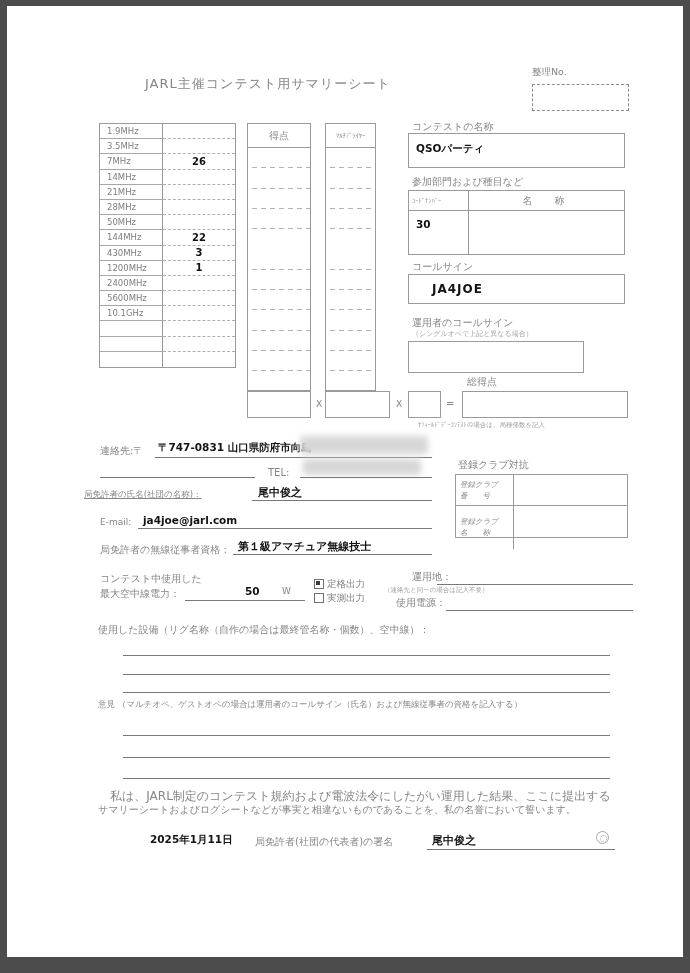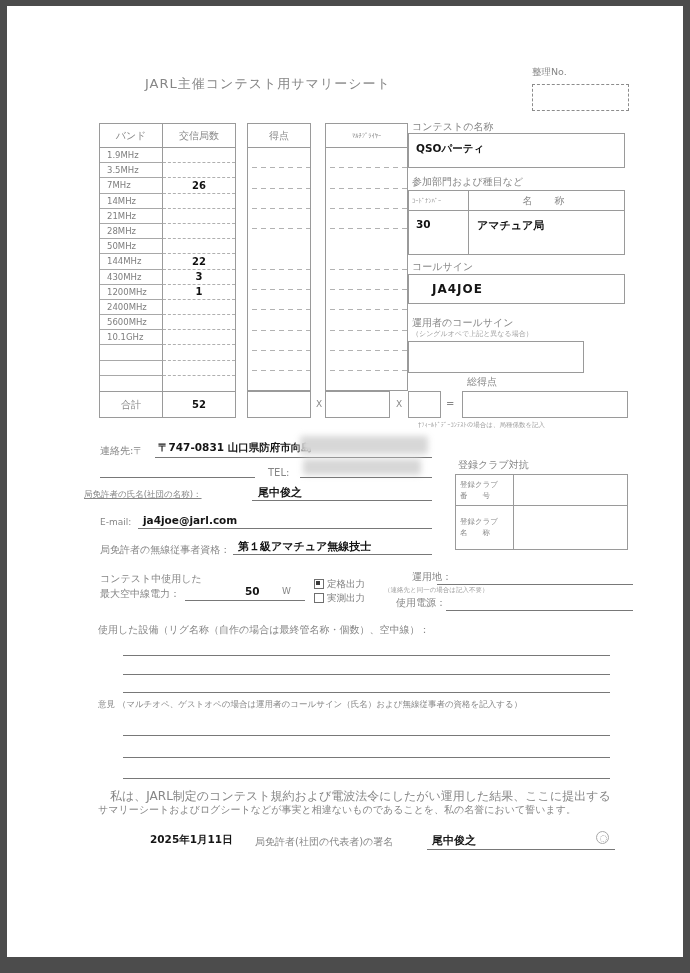--- a/index.html
+++ b/index.html
@@ -80,21 +80,21 @@
   .cat-table { position:absolute; left:408px; top:190px; width:217px; height:65px;
     border:1px solid #9a9a9a; }
   .cat-header { display:flex; height:20px; border-bottom:1px solid #9a9a9a; }
   .cat-code-h { width:60px; border-right:1px solid #9a9a9a; font-size:6.5px; color:#9a9a9a;
     display:flex; align-items:center; padding-left:3px; }
   .cat-name-h { flex:1; font-size:10px; color:#8a8a8a; display:flex; align-items:center; justify-content:center; letter-spacing:6px; }
   .cat-row { display:flex; height:43px; }
   .cat-code { width:60px; border-right:1px solid #9a9a9a; font-size:10.5px; color:#111; font-weight:600; padding:7px 0 0 7px; }
   .cat-name { flex:1; font-size:11px; color:#111; font-weight:600; padding:7px 0 0 8px; }
   
-  .club-table { position:absolute; left:455px; top:474px; width:173px; height:76px; border:1px solid #9a9a9a; }
+  .club-table { position:absolute; left:455px; top:474px; width:173px; height:64px; border:1px solid #9a9a9a;font-style:italic; }
   .club-row { display:flex; }
   .club-row1 { height:31px; border-bottom:1px solid #9a9a9a; }
   .club-row2 { height:43px; }
   .club-lab { width:58px; border-right:1px solid #9a9a9a; font-size:7.5px; color:#8a8a8a;
     padding:4px 0 0 4px; line-height:1.5; }
   .club-val { flex:1; }
   
   .cb { position:absolute; width:10px; height:10px; border:1px solid #6f6f6f; background:#fff; }
   .cb.checked::before { content:""; position:absolute; left:1px; top:1px; width:4px; height:4px; background:#3c3c3c; }
   .cb-label { position:absolute; font-size:9.5px; color:#7c7c7c; }
@@ -106,24 +106,20 @@
 </style>
 </head>
 <body>
 
 <div class="abs lbl" style="left:145px; top:75px; font-size:13px; letter-spacing:1px;">JARL主催コンテスト用サマリーシート</div>
 
 <div class="abs lbl" style="left:532px; top:66px; font-size:9.5px;">整理No.</div>
 <div class="dashed-box" style="left:532px; top:84px; width:97px; height:27px;"></div>
 
 <div class="band-table">
-  <div class="bt-header">
-    <div class="bt-h-band">バンド</div>
-    <div class="bt-h-qso">交信局数</div>
-  </div>
   <div id="band-rows">
       <div class="bt-row">
         <div class="bt-band">1.9MHz</div>
         <div class="bt-qso"></div>
       </div>
       <div class="bt-row">
         <div class="bt-band">3.5MHz</div>
         <div class="bt-qso"></div>
       </div>
       <div class="bt-row">
@@ -176,34 +172,30 @@
       </div>
       <div class="bt-row">
         <div class="bt-band"></div>
         <div class="bt-qso"></div>
       </div>
       <div class="bt-row">
         <div class="bt-band"></div>
         <div class="bt-qso"></div>
       </div>
     </div>
-  <div class="bt-total">
-    <div class="bt-total-label">合計</div>
-    <div class="bt-total-val">52</div>
-  </div>
 </div>
 
 <div class="tall-col" style="left:247px; width:64px;">
   <div class="tc-header" style="font-size:10px;">得点</div>
   <div class="tc-body"></div>
 </div>
 <div class="total-box" style="left:247px; width:64px;"></div>
 <div class="xsign" style="left:316px; top:399px;">X</div>
 
-<div class="tall-col" style="left:325px; width:83px;">
+<div class="tall-col" style="left:325px; width:51px;">
   <div class="tc-header" style="font-size:6.5px;">ﾏﾙﾁﾌﾟﾗｲﾔｰ</div>
   <div class="tc-body"></div>
 </div>
 <div class="total-box" style="left:325px; width:65px;"></div>
 <div class="xsign" style="left:396px; top:399px;">X</div>
 
 <div class="fbox" style="left:408px; top:391px; width:33px; height:27px;"></div>
 <div class="abs lbl" style="left:446px; top:398px; font-size:10px;">=</div>
 <div class="sec-label" style="left:467px; top:375px;">総得点</div>
 <div class="fbox" style="left:462px; top:391px; width:166px; height:27px;"></div>
@@ -215,21 +207,20 @@
 </div>
 
 <div class="sec-label" style="left:412px; top:175px;">参加部門および種目など</div>
 <div class="cat-table">
   <div class="cat-header">
     <div class="cat-code-h">ｺｰﾄﾞﾅﾝﾊﾞｰ</div>
     <div class="cat-name-h">名　称</div>
   </div>
   <div class="cat-row">
     <div class="cat-code">30</div>
-    <div class="cat-name">アマチュア局</div>
   </div>
 </div>
 
 <div class="sec-label" style="left:412px; top:260px;">コールサイン</div>
 <div class="fbox" style="left:408px; top:274px; width:217px; height:30px;">
   <div class="val" style="font-size:12px; padding:7px 0 0 23px; letter-spacing:1px;">JA4JOE</div>
 </div>
 
 <div class="sec-label" style="left:412px; top:316px;">運用者のコールサイン</div>
 <div class="small-note" style="left:412px; top:329px; font-size:7px;">（シングルオペで上記と異なる場合）</div>

